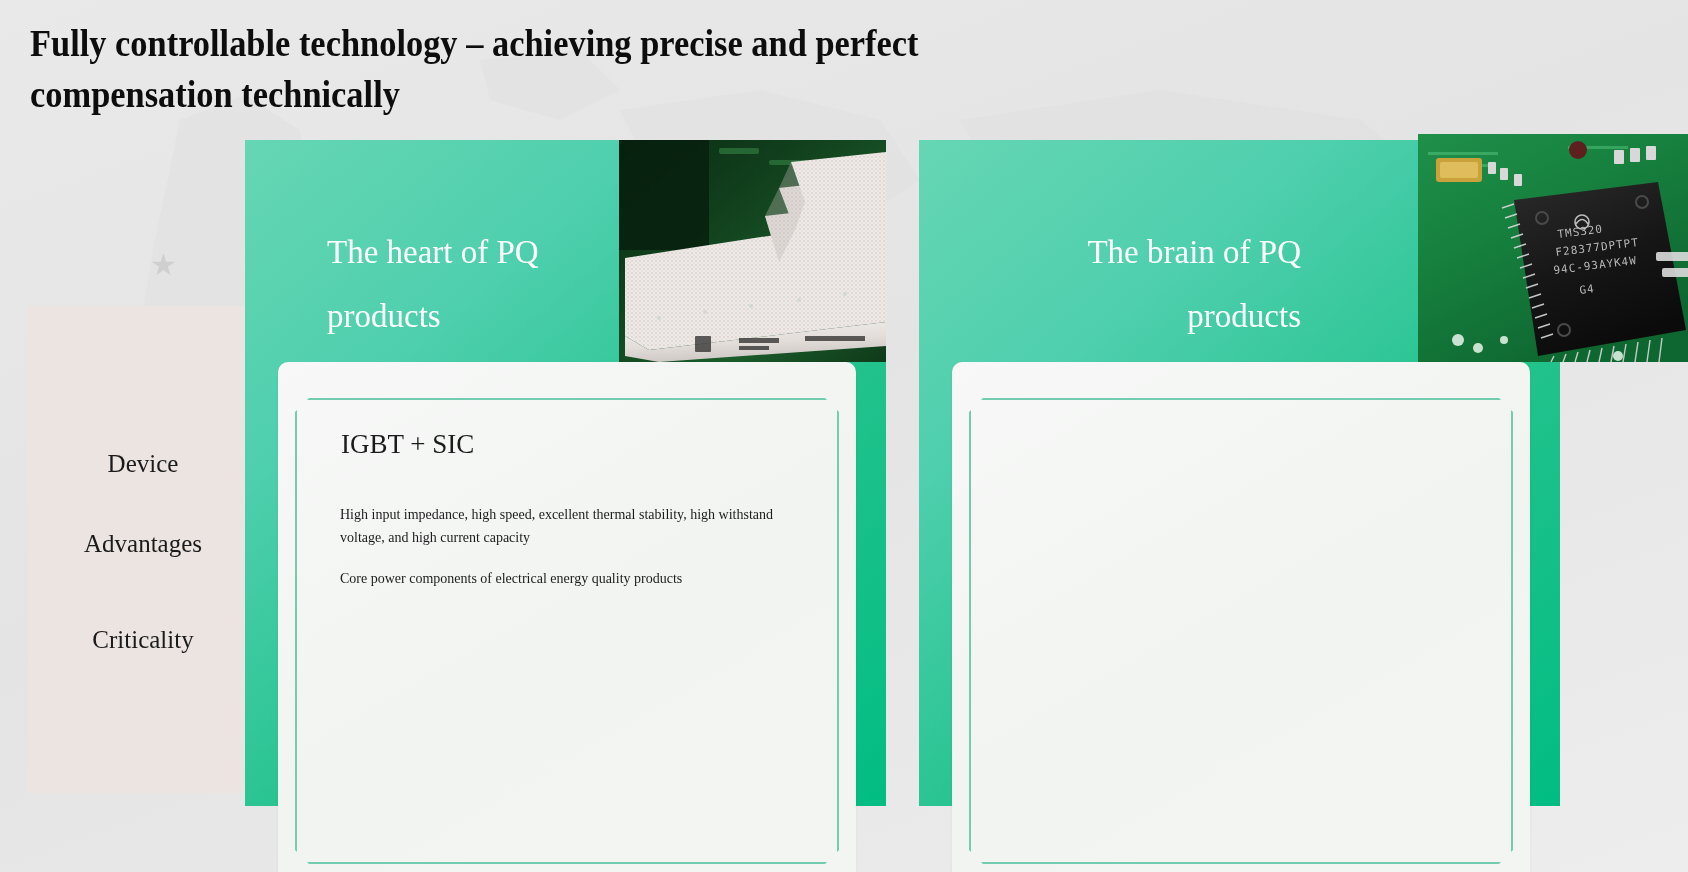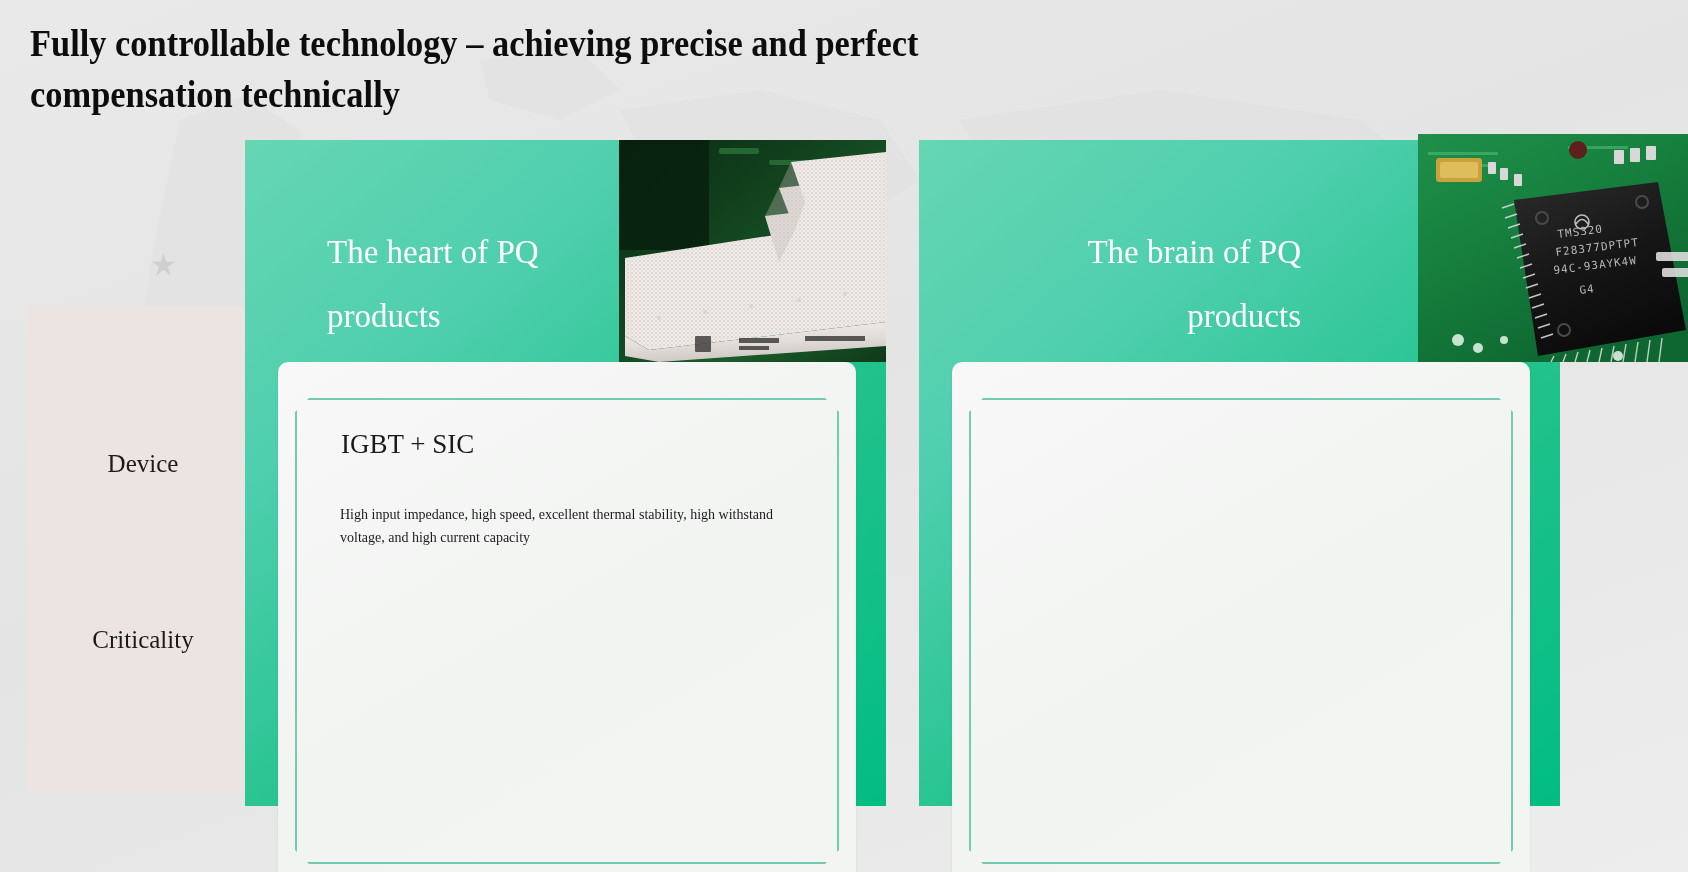--- a/index.html
+++ b/index.html
@@ -129,20 +129,21 @@
 
   <div class="ghost-text">JS</div>
   <div class="star-wm">★</div>
 
   <div class="title">Fully controllable technology – achieving precise and perfect
 compensation technically</div>
 
   <div class="rail"></div>
   <div class="rail-labels">
     <div class="rail-item i0">Device</div>
+    <div class="rail-item i1">Advantages</div>
     <div class="rail-item i2">Criticality</div>
   </div>
 
   <div class="card left">
 
     <div class="photo">
       <svg class="img-svg" viewBox="0 0 267 222" preserveAspectRatio="none" aria-hidden="true">
         <defs>
           <linearGradient id="pcbL" x1="0" y1="0" x2="1" y2="1">
             <stop offset="0%" stop-color="#0b2a12"></stop>
@@ -193,20 +194,21 @@
     </div>
 
     <div class="card-heading" style="white-space:pre-line;">The heart of PQ
 products</div>
 
     <div class="panel">
       <div class="frame"></div>
       <div class="panel-body">
         <p class="panel-title">IGBT + SIC</p>
         <p class="panel-para">High input impedance, high speed, excellent thermal stability, high withstand voltage, and high current capacity</p>
+        <p class="panel-para">Core power components of electrical energy quality products</p>
       </div>
     </div>
   </div>
 
   <div class="card right">
 
     <div class="photo">
       <svg class="img-svg" viewBox="0 0 272 228" preserveAspectRatio="none" aria-hidden="true">
         <defs>
           <linearGradient id="pcbR" x1="0" y1="0" x2="0.6" y2="1">

